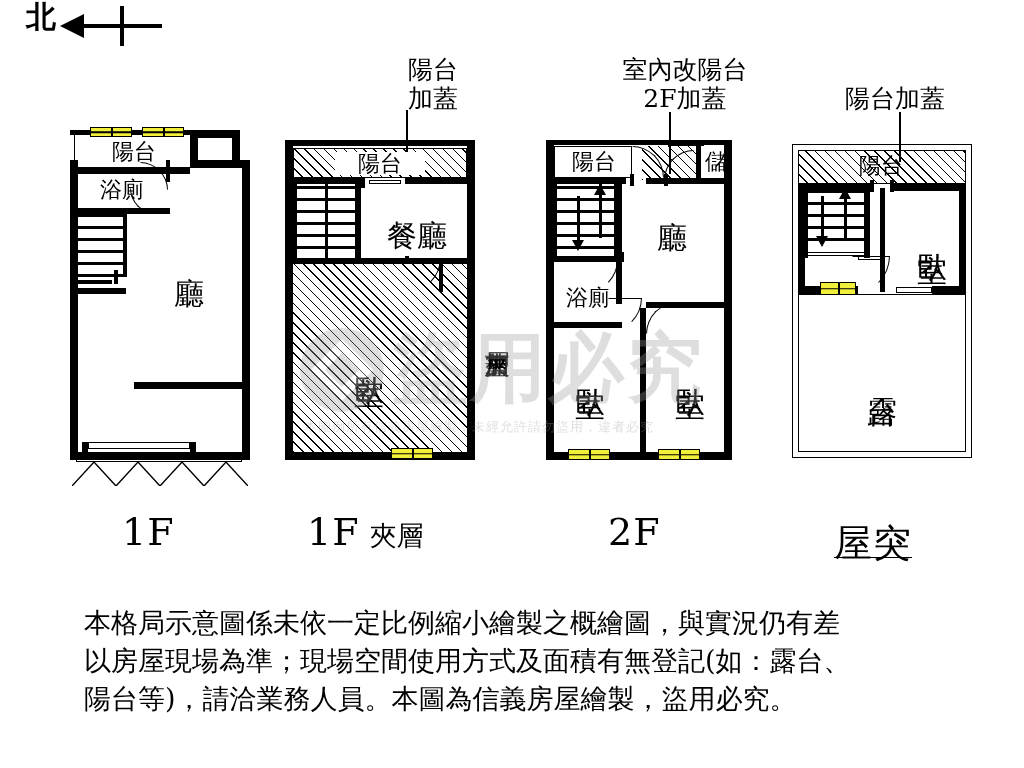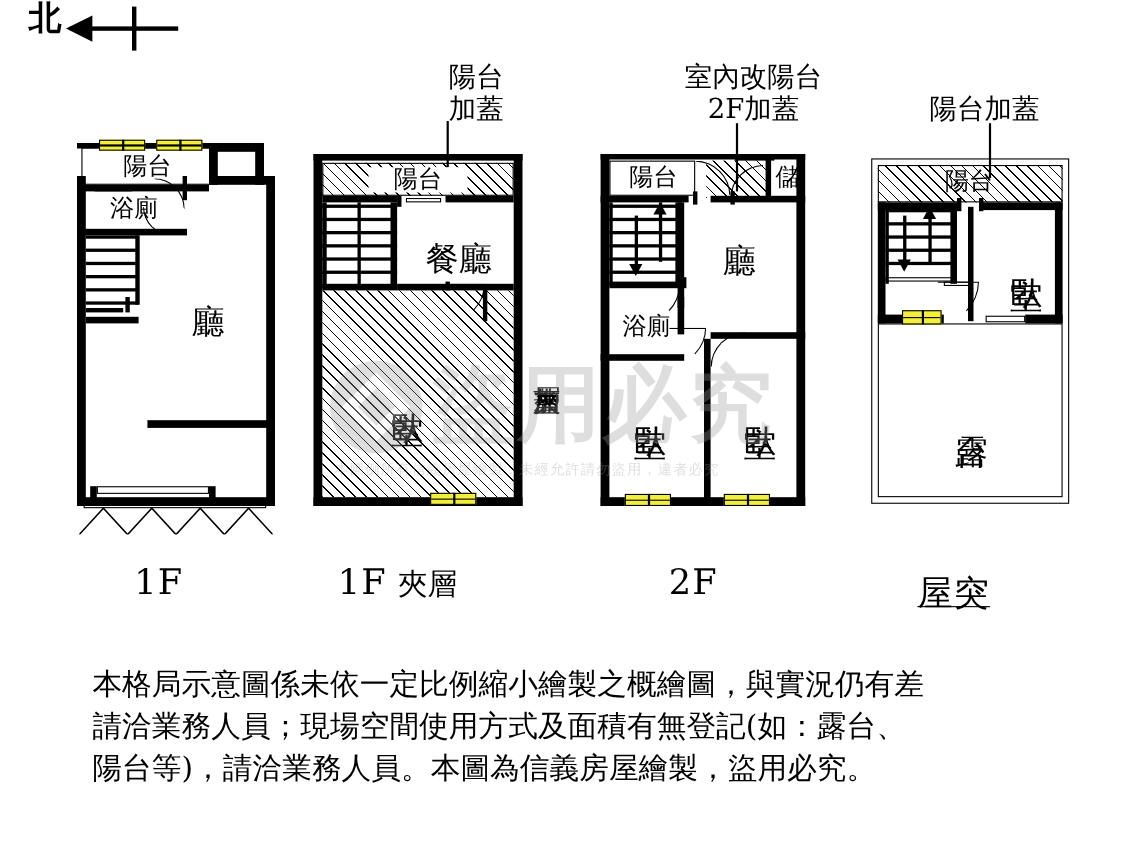--- a/index.html
+++ b/index.html
@@ -118,21 +118,21 @@
   .arrow-dn { border-top: 11px solid #000; }
   .zig { position: absolute; z-index: 3; }
 
   
   .floor-caption {
     position: absolute;
     color: #000;
     white-space: nowrap;
     font-family: "DejaVu Serif", serif;
   }
-  .floor-caption .fnum { font-size: 32px; letter-spacing: 1px; text-align: right; }
+  .floor-caption .fnum { font-size: 38px; letter-spacing: 1px; text-align: right; }
   .floor-caption .fsub { font-size: 27px; margin-left: 10px; text-align: center; }
 
   
   .disclaimer {
     position: absolute;
     left: 84px; top: 604px;
     width: 880px;
     font-size: 27px;
     line-height: 38px;
     color: #000;
@@ -445,17 +445,17 @@
   </div>
 
   <div class="watermark">
     <div class="wm-logo"></div>
     <div class="wm-text">盜用必究</div>
     <div class="wm-sub">本圖例所有信義房屋繪製，未經允許請勿盜用，違者必究</div>
   </div>
 
   <div class="disclaimer">
     <div>本格局示意圖係未依一定比例縮小繪製之概繪圖，與實況仍有差</div>
-    <div>請洽業務人員；現場空間使用方式及面積有無登記(如：露台、</div>
+    <div>以房屋現場為準；現場空間使用方式及面積有無登記(如：露台、</div>
     <div>陽台等)，請洽業務人員。本圖為信義房屋繪製，盜用必究。</div>
   </div>
 
 </div>
 
 </body></html>

